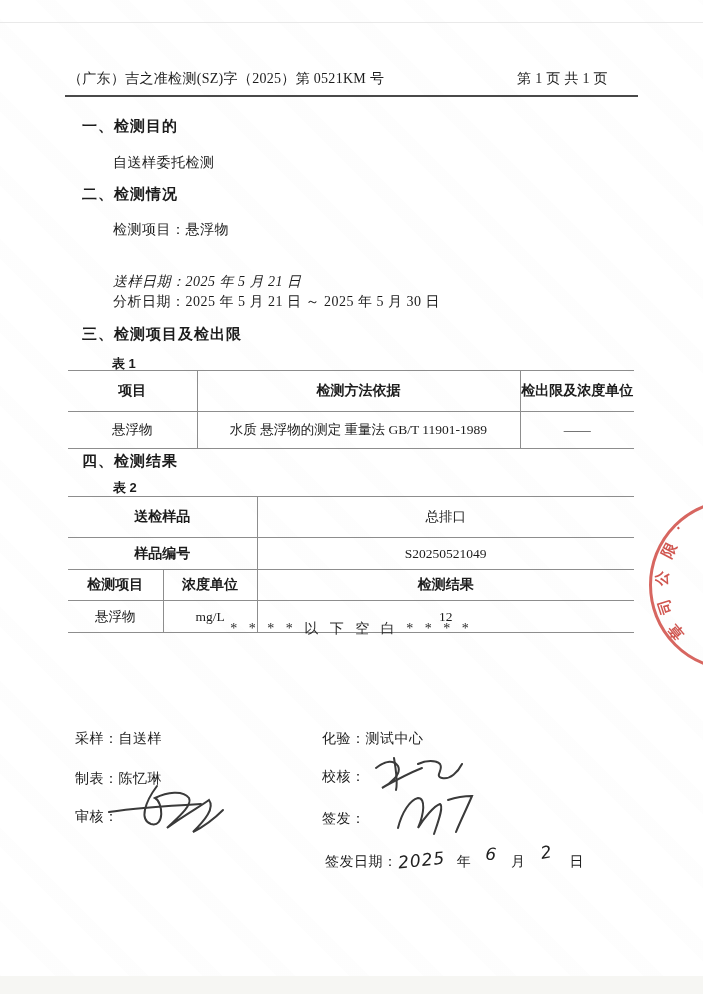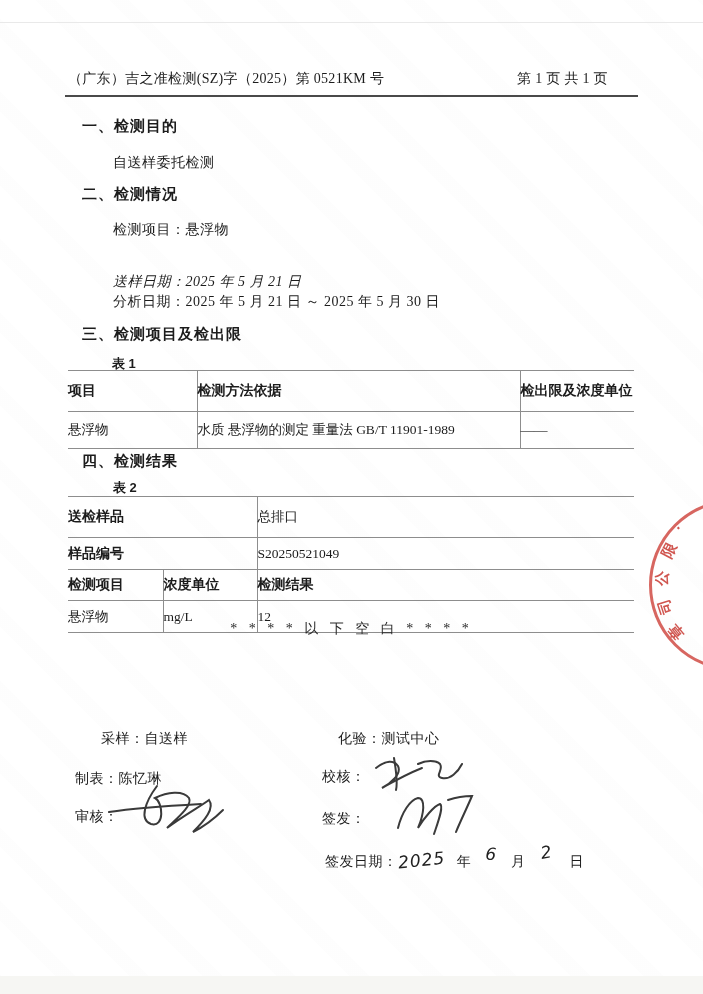--- a/index.html
+++ b/index.html
@@ -31,21 +31,21 @@
     font-weight:bold;font-size:15px;letter-spacing:1px;
   }
   .body-text{font-size:14px;letter-spacing:.5px;}
   .tab-cap{
     font-family:"Liberation Sans","DejaVu Sans",sans-serif;
     font-weight:bold;font-size:13px;
   }
 
   table{border-collapse:collapse;table-layout:fixed;}
   td{
-    vertical-align:middle;
+    text-align:center;vertical-align:middle;
     border-top:1.5px solid #8d8d8d;border-bottom:1.5px solid #8d8d8d;
     font-size:13.5px;padding:0;
   }
   td.th{
     font-family:"Liberation Sans","DejaVu Sans",sans-serif;
     font-weight:bold;font-size:14px;
   }
   td.vl{border-left:1.5px solid #8d8d8d;}
 
   .blank-note{
@@ -141,35 +141,35 @@
     <tr style="height:32px">
       <td>悬浮物</td>
       <td class="vl">mg/L</td>
       <td class="vl">12</td>
     </tr>
   </tbody>
     </table>
 
   <div class="abs blank-note" style="left:0;top:620px;">* * * *  以 下 空 白  * * * *</div>
 
-  <div class="abs sig" style="left:75px;top:730px;margin-left:26px;">
+  <div class="abs sig" style="left:75px;top:730px;">
     <span>采样：</span><span>自送样</span>
   </div>
   <div class="abs sig" style="left:75px;top:770px;">
     <span>制表：</span><span>陈忆琳</span>
   </div>
   <div class="abs sig" style="left:75px;top:808px;">
     <span>审核：</span>
   </div>
   <svg class="sig-svg" style="left:105px;top:772px;" width="130" height="72" viewBox="0 0 130 72">
     <path d="M4 40 C 30 36, 60 34, 96 32"></path>
     <path d="M52 14 C 40 30, 34 48, 46 52 C 60 56, 58 30, 50 26 C 62 20, 78 18, 84 26 C 88 34, 70 48, 62 56 C 78 44, 96 34, 104 28 C 110 36, 100 48, 88 60 C 100 54, 112 44, 118 38"></path>
   </svg>
 
-  <div class="abs sig" style="left:322px;top:730px;margin-left:16px;">
+  <div class="abs sig" style="left:322px;top:730px;">
     <span>化验：</span><span>测试中心</span>
   </div>
   <div class="abs sig" style="left:322px;top:768px;">
     <span>校核：</span>
   </div>
   <svg class="sig-svg" style="left:368px;top:750px;" width="100" height="46" viewBox="0 0 100 46">
     <path d="M8 18 C 18 10, 26 10, 30 16 C 34 24, 22 34, 14 38 C 28 30, 44 22, 54 18"></path>
     <path d="M26 8 C 28 20, 30 32, 28 40"></path>
     <path d="M50 14 C 58 10, 68 10, 72 14 C 76 20, 66 26, 74 28 C 82 30, 90 22, 94 14"></path>
   </svg>

